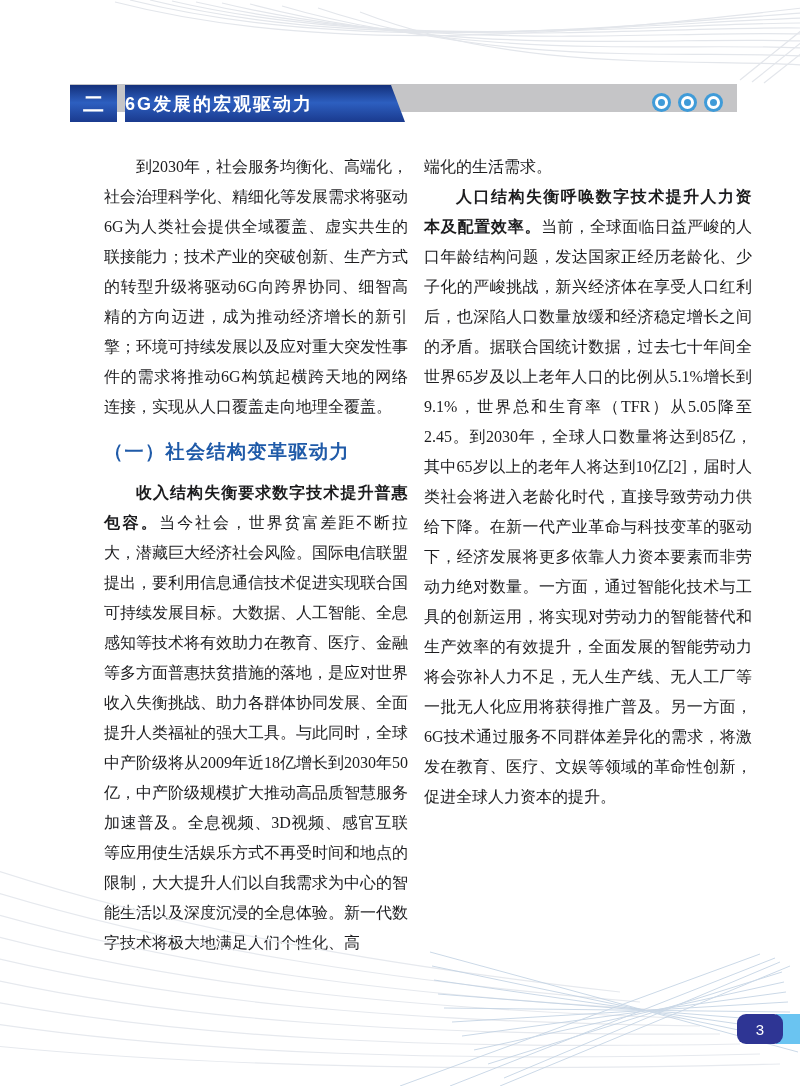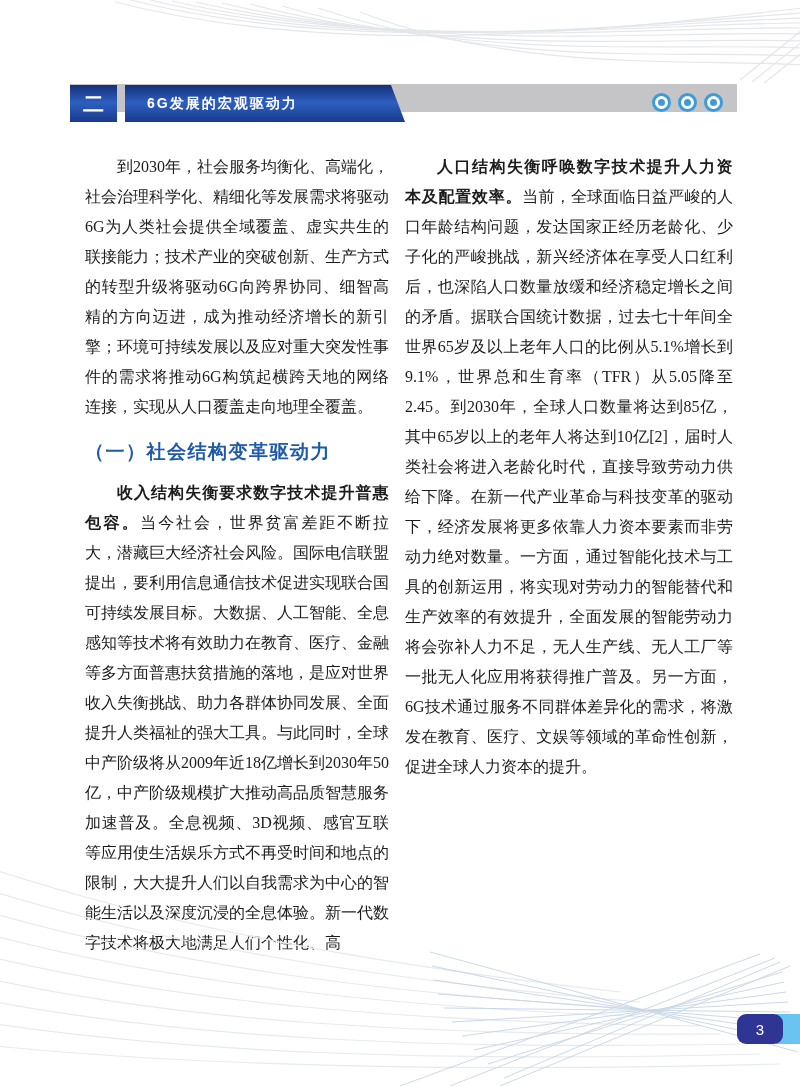--- a/index.html
+++ b/index.html
@@ -24,34 +24,34 @@
     position:absolute;left:70px;top:85px;width:47px;height:37px;
     background:linear-gradient(180deg,var(--banner_dark) 0%,var(--banner_mid) 48%,#1a3a8e 100%);
     color:#fff;font-family:"Liberation Sans", sans-serif;font-weight:bold;
     font-size:21px;display:flex;align-items:center;justify-content:center;
   }
   .chapter-banner{
     position:absolute;left:125px;top:85px;width:280px;height:37px;
     background:linear-gradient(180deg,var(--banner_dark) 0%,var(--banner_mid) 48%,#1a3a8e 100%);
     clip-path:polygon(0 0, 95% 0, 100% 100%, 0 100%);
     color:#fff;font-family:"Liberation Sans", sans-serif;font-weight:bold;
-    font-size:14px;letter-spacing:2px;display:flex;align-items:center;
-    padding-left:22px;box-sizing:border-box;
+    font-size:18px;letter-spacing:2px;display:flex;align-items:center;
+    box-sizing:border-box;
   }
   .ring-group{position:absolute;left:652px;top:93px;display:flex;gap:7px;}
   .ring{
     width:19px;height:19px;border-radius:50%;background:var(--ring_blue);position:relative;
   }
   .ring::after{
     content:"";position:absolute;inset:3px;border-radius:50%;border:3px solid #fff;box-sizing:border-box;
   }
 
   
   .columns{
-    position:absolute;left:85px;top:152px;width:648px;
+    position:absolute;left:104px;top:152px;width:648px;
     display:grid;grid-template-columns:304px 328px;column-gap:16px;
   }
   .col{min-width:0;}
   .body-para{
     margin:0;font-size:16px;line-height:30px;text-align:justify;
     color:var(--text_dark);
   }
   .body-para.indent{text-indent:2em;}
   .lead{font-family:"Liberation Sans", sans-serif;font-weight:700;letter-spacing:0.5px;margin-top:32px;}
   .section-heading{
@@ -106,20 +106,21 @@
   </div>
 </header>
 
 <main class="columns">
   <section class="col">
       <p class="body-para indent">到2030年，社会服务均衡化、高端化，社会治理科学化、精细化等发展需求将驱动6G为人类社会提供全域覆盖、虚实共生的联接能力；技术产业的突破创新、生产方式的转型升级将驱动6G向跨界协同、细智高精的方向迈进，成为推动经济增长的新引擎；环境可持续发展以及应对重大突发性事件的需求将推动6G构筑起横跨天地的网络连接，实现从人口覆盖走向地理全覆盖。</p>
       <h2 class="section-heading">（一）社会结构变革驱动力</h2>
       <p class="body-para indent"><b class="lead">收入结构失衡要求数字技术提升普惠包容。</b>当今社会，世界贫富差距不断拉大，潜藏巨大经济社会风险。国际电信联盟提出，要利用信息通信技术促进实现联合国可持续发展目标。大数据、人工智能、全息感知等技术将有效助力在教育、医疗、金融等多方面普惠扶贫措施的落地，是应对世界收入失衡挑战、助力各群体协同发展、全面提升人类福祉的强大工具。与此同时，全球中产阶级将从2009年近18亿增长到2030年50亿，中产阶级规模扩大推动高品质智慧服务加速普及。全息视频、3D视频、感官互联等应用使生活娱乐方式不再受时间和地点的限制，大大提升人们以自我需求为中心的智能生活以及深度沉浸的全息体验。新一代数字技术将极大地满足人们个性化、高</p>
     </section>
   <section class="col">
+      <p class="body-para">端化的生活需求。</p>
       <p class="body-para indent"><b class="lead">人口结构失衡呼唤数字技术提升人力资本及配置效率。</b>当前，全球面临日益严峻的人口年龄结构问题，发达国家正经历老龄化、少子化的严峻挑战，新兴经济体在享受人口红利后，也深陷人口数量放缓和经济稳定增长之间的矛盾。据联合国统计数据，过去七十年间全世界65岁及以上老年人口的比例从5.1%增长到 9.1%，世界总和生育率（TFR）从5.05降至2.45。到2030年，全球人口数量将达到85亿，其中65岁以上的老年人将达到10亿[2]，届时人类社会将进入老龄化时代，直接导致劳动力供给下降。在新一代产业革命与科技变革的驱动下，经济发展将更多依靠人力资本要素而非劳动力绝对数量。一方面，通过智能化技术与工具的创新运用，将实现对劳动力的智能替代和生产效率的有效提升，全面发展的智能劳动力将会弥补人力不足，无人生产线、无人工厂等一批无人化应用将获得推广普及。另一方面，6G技术通过服务不同群体差异化的需求，将激发在教育、医疗、文娱等领域的革命性创新，促进全球人力资本的提升。</p>
     </section>
 </main>
 
 <svg class="deco" width="800" height="1086" viewBox="0 0 800 1086" fill="none" style="top:0;">
   <g stroke="#e6e9ee" stroke-width="1.2" fill="none">
     <path d="M-5,870 C180,930 380,965 620,992"></path>
     <path d="M-5,892 C180,948 380,980 640,1002"></path>
     <path d="M-5,914 C180,966 380,994 660,1010"></path>
     <path d="M-5,936 C180,984 390,1008 680,1018"></path>

